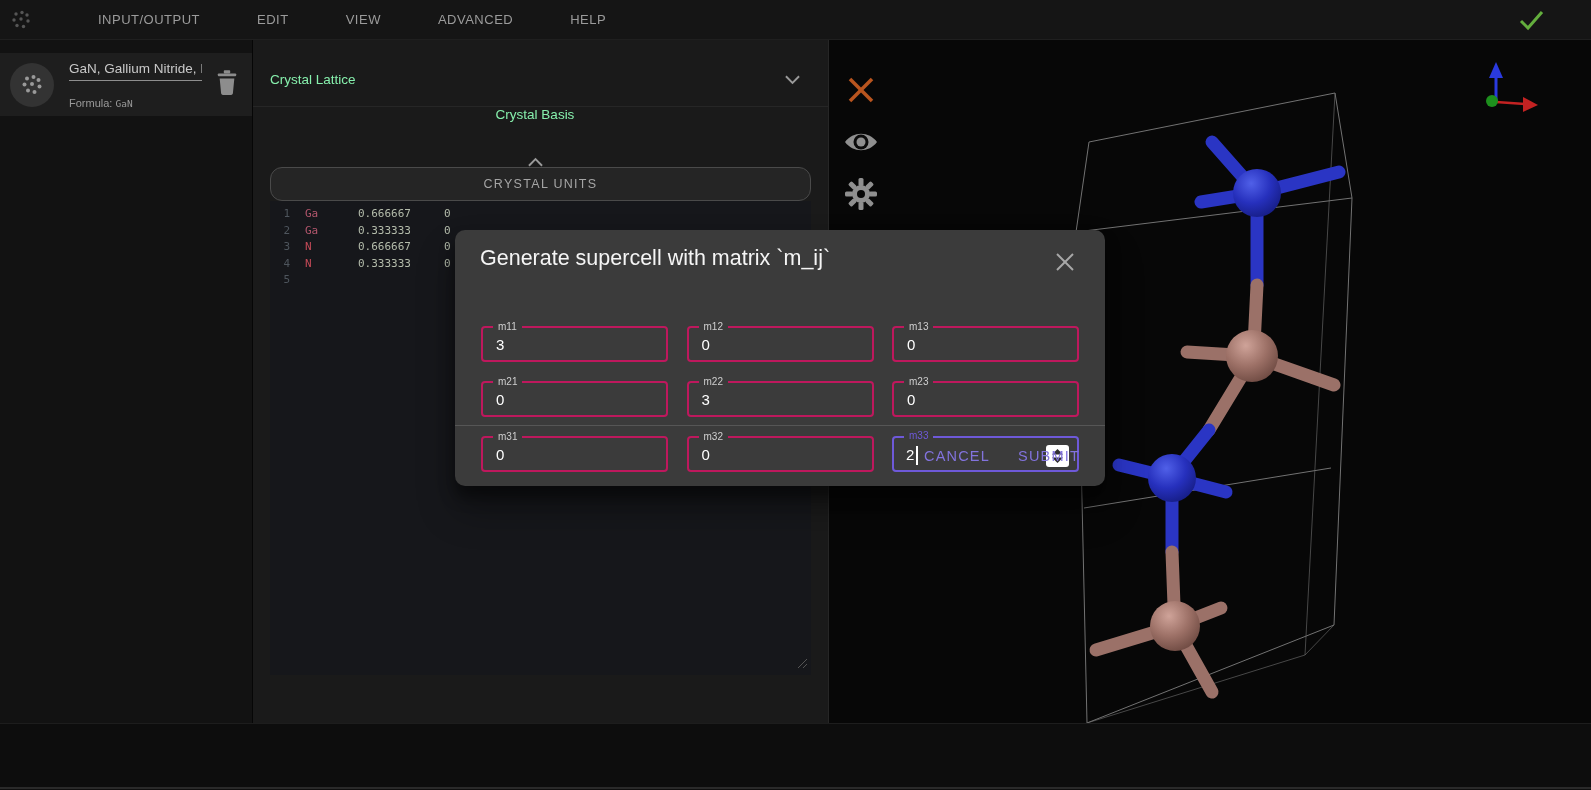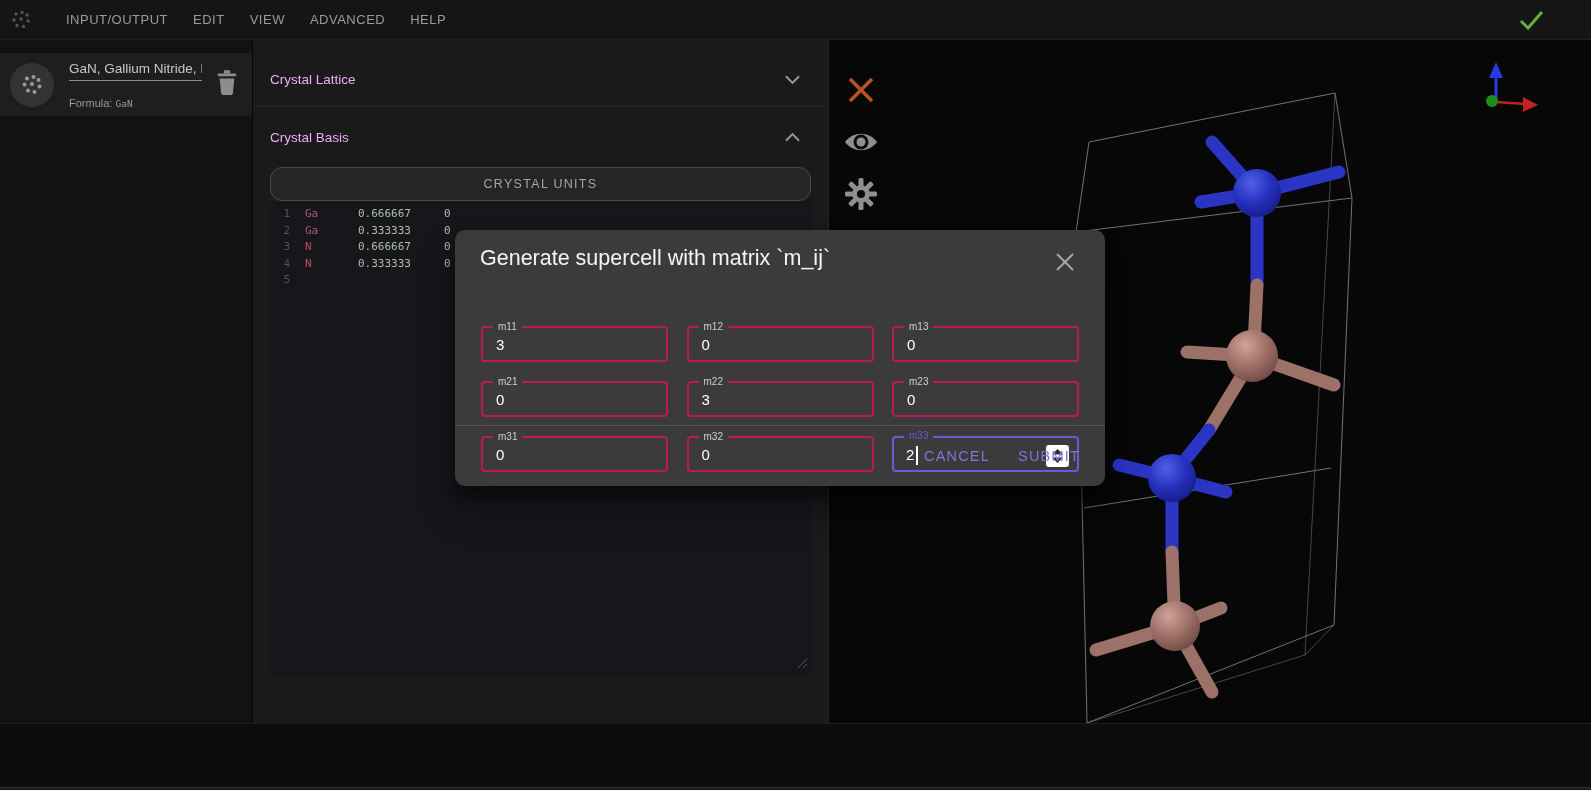--- a/index.html
+++ b/index.html
@@ -5,44 +5,44 @@
   * { margin:0; padding:0; box-sizing:border-box; }
   html,body { width:1591px; height:790px; overflow:hidden; background:#0f0f0f;
               font-family:"Liberation Sans", sans-serif; }
 
   
   .topbar { height:40px; background:#151515; border-bottom:1px solid #1f1f1f;
             display:flex; align-items:center; position:relative; }
   .logo { margin-left:8px; width:26px; height:26px; display:flex; align-items:center; justify-content:center; }
   .menu { display:flex; margin-left:30px; }
   .menu-item { color:#9b9b9b; font-size:13px; letter-spacing:.5px; margin-right:21px;
-               padding:6px 2px; cursor:pointer; white-space:nowrap; }
+               padding:6px 2px; cursor:pointer; white-space:nowrap;margin-left:32px; }
   .check-ic { position:absolute; right:46px; top:8px; }
 
   
   .app { display:flex; height:683px; }
 
   
   .sidebar { width:253px; background:#121212; border-right:1px solid #060606; padding-top:13px; }
   .mat-card { background:#1e1e1e; height:63px; display:flex; align-items:center; padding:0 10px; }
   .avatar { width:44px; height:44px; border-radius:50%; background:#333; flex:0 0 44px;
             display:flex; align-items:center; justify-content:center; }
   .mat-info { margin-left:15px; width:133px; overflow:hidden; }
   .mat-name { color:#c9c9c9; font-size:13.5px; white-space:nowrap; overflow:hidden;
               border-bottom:1px solid #8e8e8e; padding-bottom:4px; }
   .mat-formula { margin-top:16px; color:#9a9a9a; font-size:11px; }
   .mat-formula .mono { font-family:"DejaVu Sans Mono", monospace; font-size:9.5px; }
   .trash { margin-left:14px; cursor:pointer; }
 
   
   .main { width:576px; background:#1a1a1a; border-right:1px solid #262626; padding-top:13px; position:relative; }
   .sec-head { display:flex; align-items:center; justify-content:space-between;
-              padding:0 28px 0 17px; cursor:pointer; color:#f0abfc; font-size:13.5px; }
+              padding:0 28px 0 17px; cursor:pointer; color:#86efac; font-size:13.5px; }
   .sec-head.lattice { height:54px; border-bottom:1px solid #262626; }
-  .sec-head.basis { height:60px; }
+  .sec-head.basis { height:60px;flex-direction:column; }
 
   .tabbar { display:flex; margin:0 17px; height:34px; }
   .tab { flex:1; display:flex; align-items:center; justify-content:center;
          font-size:12.5px; letter-spacing:1.3px; cursor:pointer; }
   .tab.active { background:#252525; border:1px solid #4a4a4a; border-radius:12px; color:#a5a5a5; }
   .tab.inactive { background:#2c2c2c; color:#8f8f8f; }
 
   .editor { margin:0 17px; height:474px; background:#16171b; position:relative;
             font-family:"DejaVu Sans Mono", monospace; font-size:11px; padding-top:6px; }
   .ed-line { position:relative; height:16.5px; }

